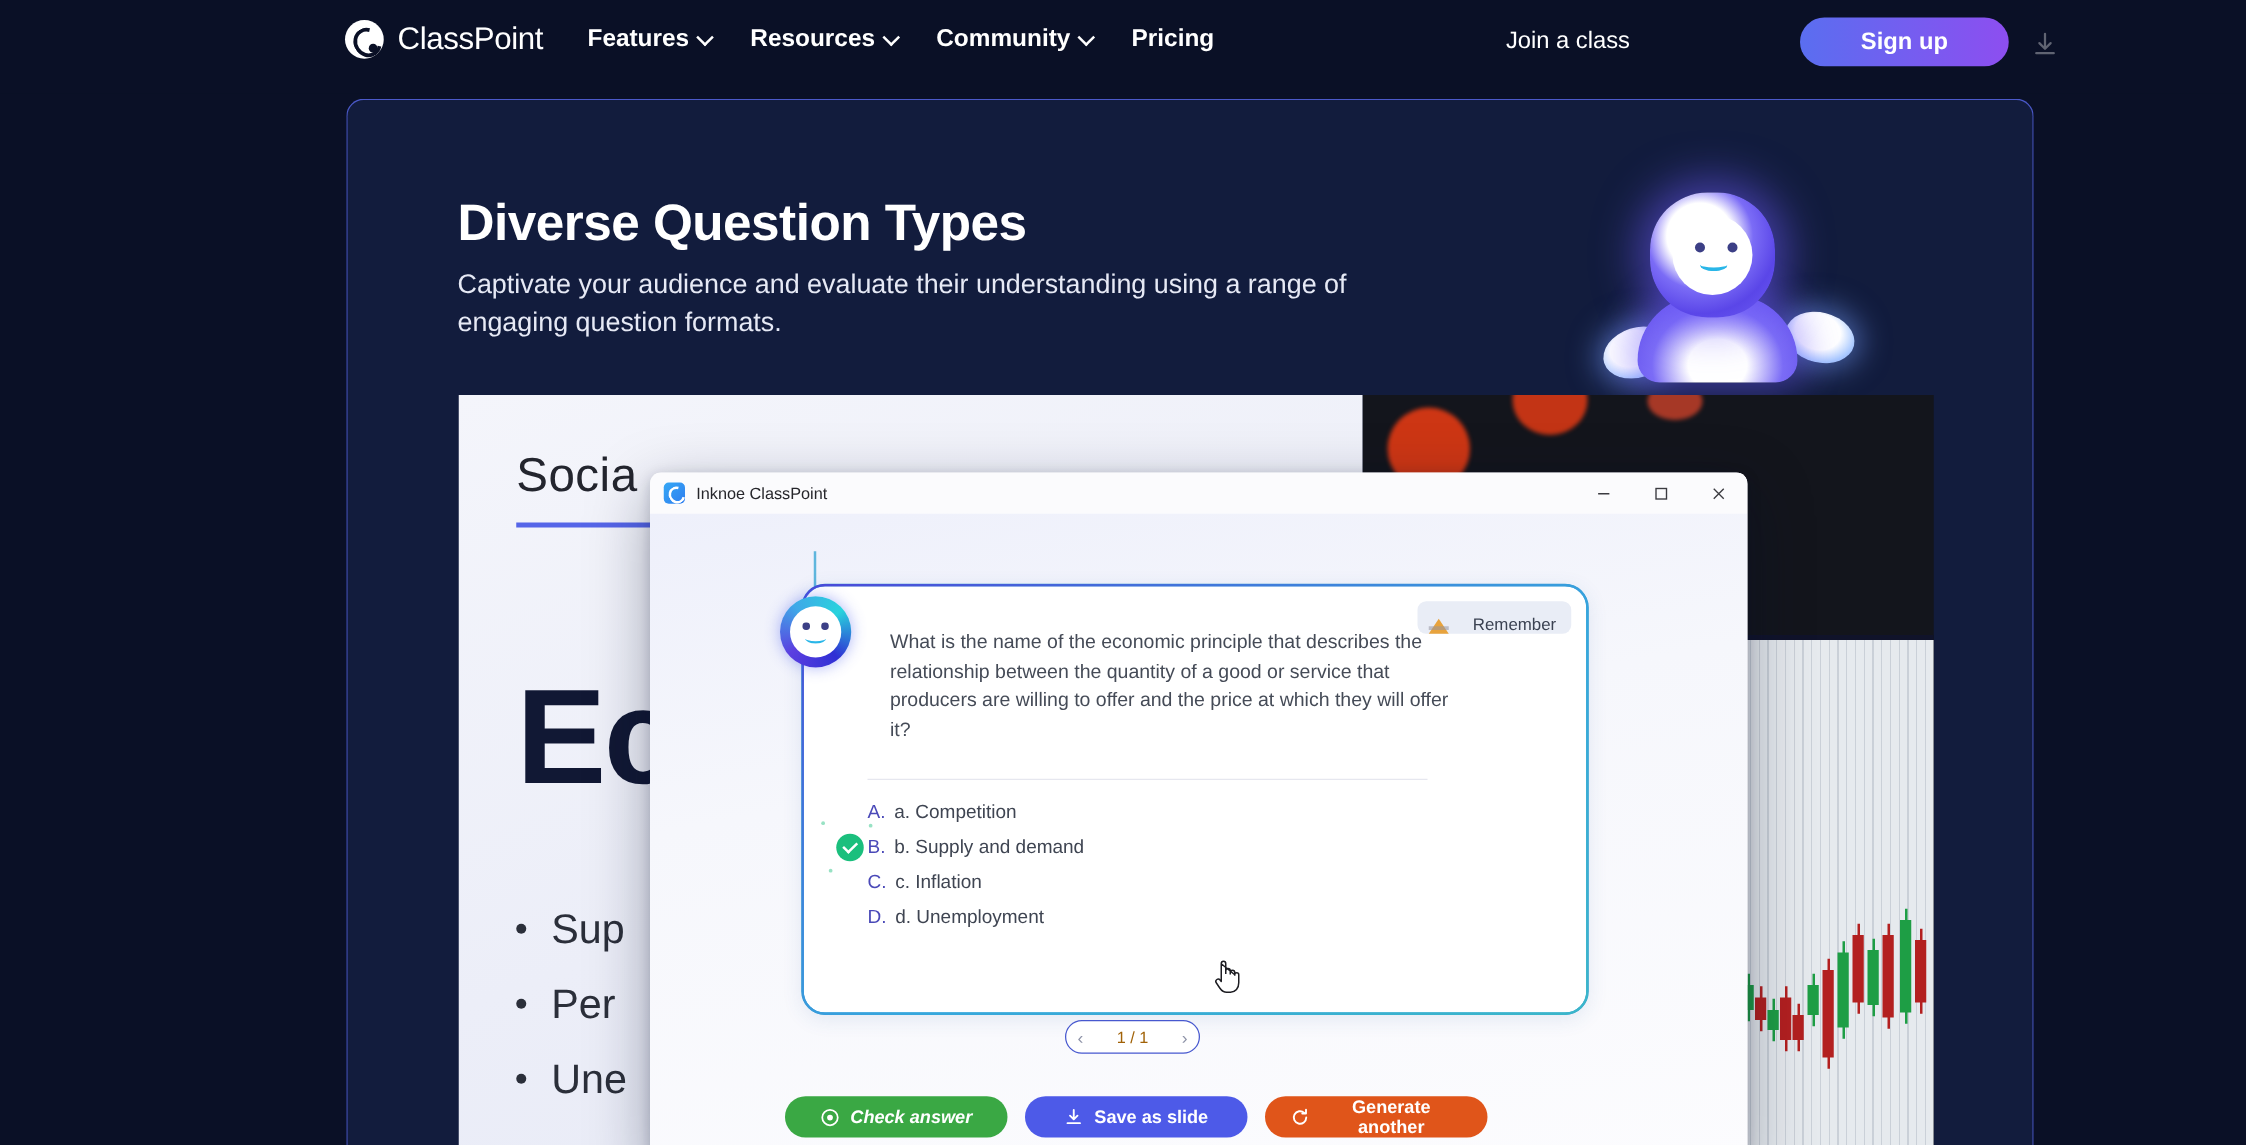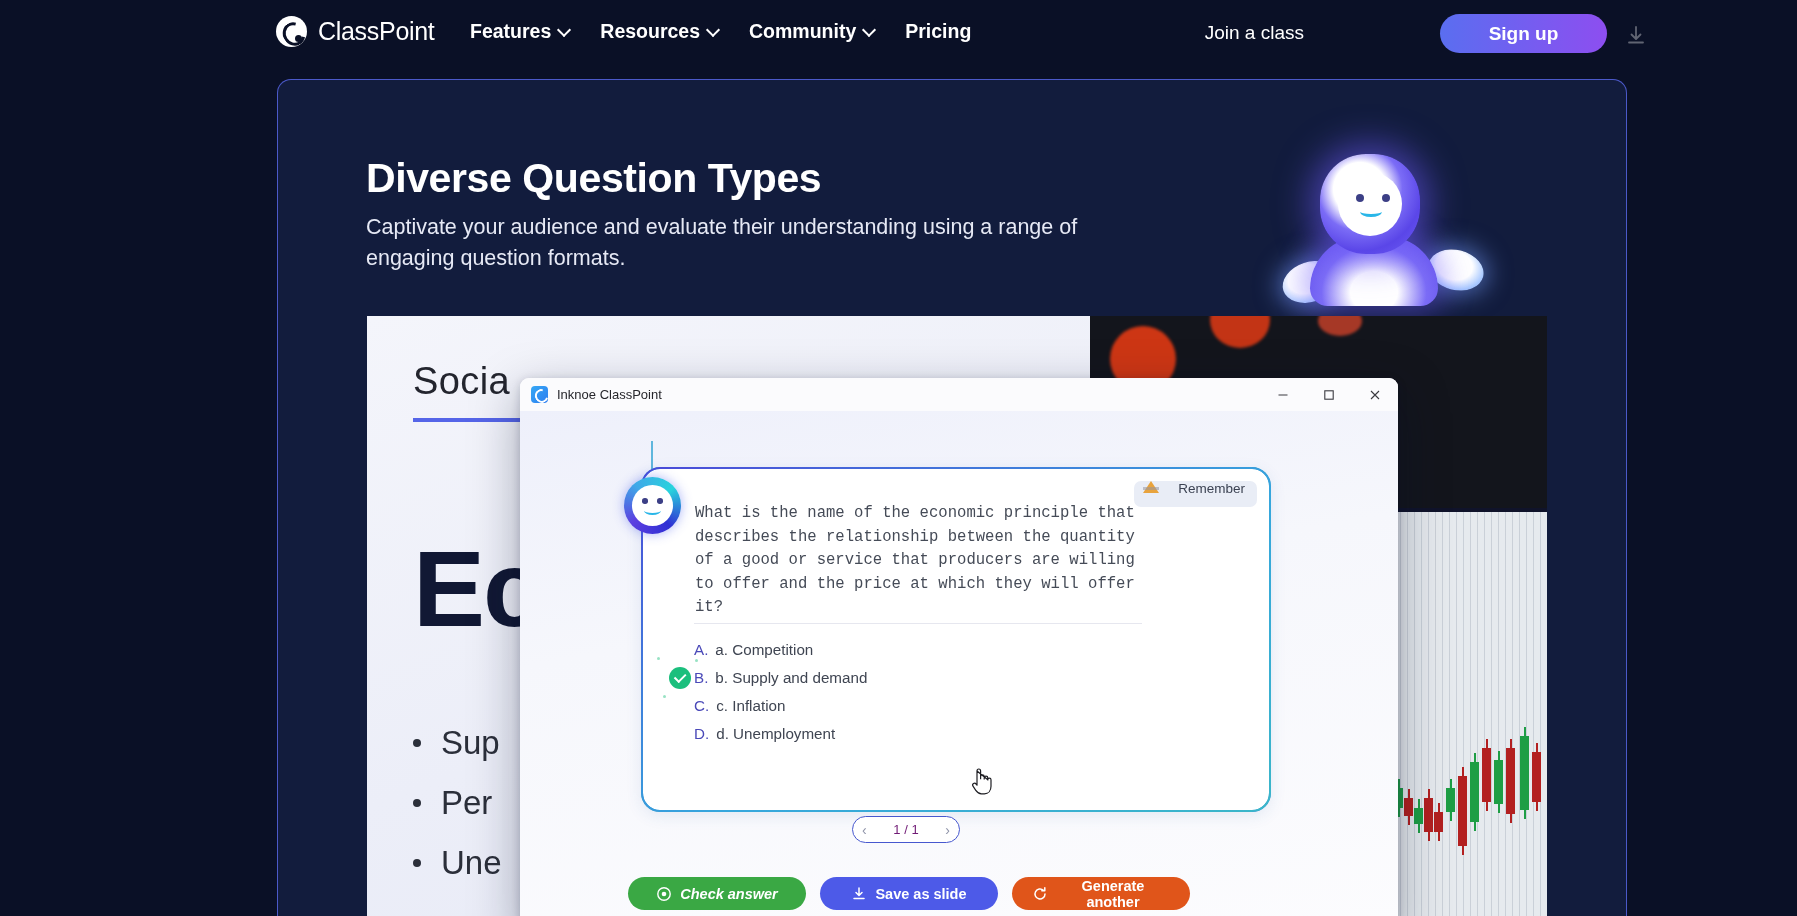--- a/index.html
+++ b/index.html
@@ -191,34 +191,34 @@
   }
   .q-card::before {
     content:""; position:absolute; inset:-2px; border-radius:19px; pointer-events:none;
     background: linear-gradient(150deg, #4a49d8 0%, #36a6dd 55%, #3bb6c9 100%);
     -webkit-mask: linear-gradient(#000 0 0) content-box, linear-gradient(#000 0 0);
     -webkit-mask-composite: xor; mask-composite: exclude; padding: 2px;
   }
   .remember-badge {
     position: absolute; right: 12px; top: 12px; height: 26px; padding: 0 12px 0 9px;
     background: #e9edf6; border-radius: 7px;
-    display: flex; align-items: flex-start; gap: 19px;
+    display: flex; align-items: flex-end; gap: 19px;
     font-size: 13.5px; color: #3b4252; font-weight: 400;
   }
   .tri {
     width: 0; height: 0; border-left: 8px solid transparent; border-right: 8px solid transparent;
     border-bottom: 12px solid #e8a33d; position: relative;
   }
   .tri::after {
     content:""; position:absolute; left:-8px; top:6px; width:16px; height:3px;
     background: rgba(150,150,160,.55);
   }
   .q-text {
-    position: absolute; left: 52px; top: 33px; width: 450px;
-    font-size: 15.6px; line-height: 23.5px; color: #454b57; font-weight: 400; font-family: Liberation Mono, monospace;
+    position: absolute; left: 69px; top: 33px; width: 450px;
+    font-size: 15.6px; line-height: 23.5px; color: #454b57; font-weight: 400;
   }
   .q-divider { position: absolute; left: 51px; top: 154px; width: 448px; height: 1.4px; background: #e6e7ef; }
   .q-opts { position: absolute; left: 51px; top: 172px; }
   .q-opt { display: flex; align-items: baseline; gap: 7px; margin-bottom: 11px; font-size: 15.2px; }
   .q-letter { color: #4a49b8; font-weight: 500; }
   .q-body { color: #3f4552; }
   .correct-tick {
     position: absolute; left: 26px; top: 198px; width: 22px; height: 22px; border-radius: 50%;
     background: #1bbf7d; display: flex; align-items: center; justify-content: center;
   }
@@ -246,21 +246,21 @@
     border-bottom: 2.5px solid #29b6e8; border-radius: 0 0 50% 50%;
   }
 
   
   .pager {
     position: absolute; left: 332px; top: 405px; width: 108px; height: 27px;
     background: #ffffff; border-radius: 14px; border: 1.8px solid #4758cf;
     display: flex; align-items: center; justify-content: space-between; padding: 0 9px;
   }
   .pg-arrow { color: #8e93a8; font-size: 14px; cursor: pointer; line-height: 1; }
-  .pg-label { font-size: 13px; color: #701a75; }
+  .pg-label { font-size: 13px; color: #a16207; }
 
   
   .actions { position: absolute; left: 108px; top: 466px; display: flex; gap: 14px; }
   .act-btn {
     height: 33px; border-radius: 17px; border: none; cursor: pointer;
     display: flex; align-items: center; justify-content: center; gap: 8px;
     color: #fff; font-size: 14.5px; font-weight: 700; padding: 0 20px;
   }
   .act-check { background: #3aa844; width: 178px; font-style: italic; }
   .act-save  { background: #4d5ae8; width: 178px; }

